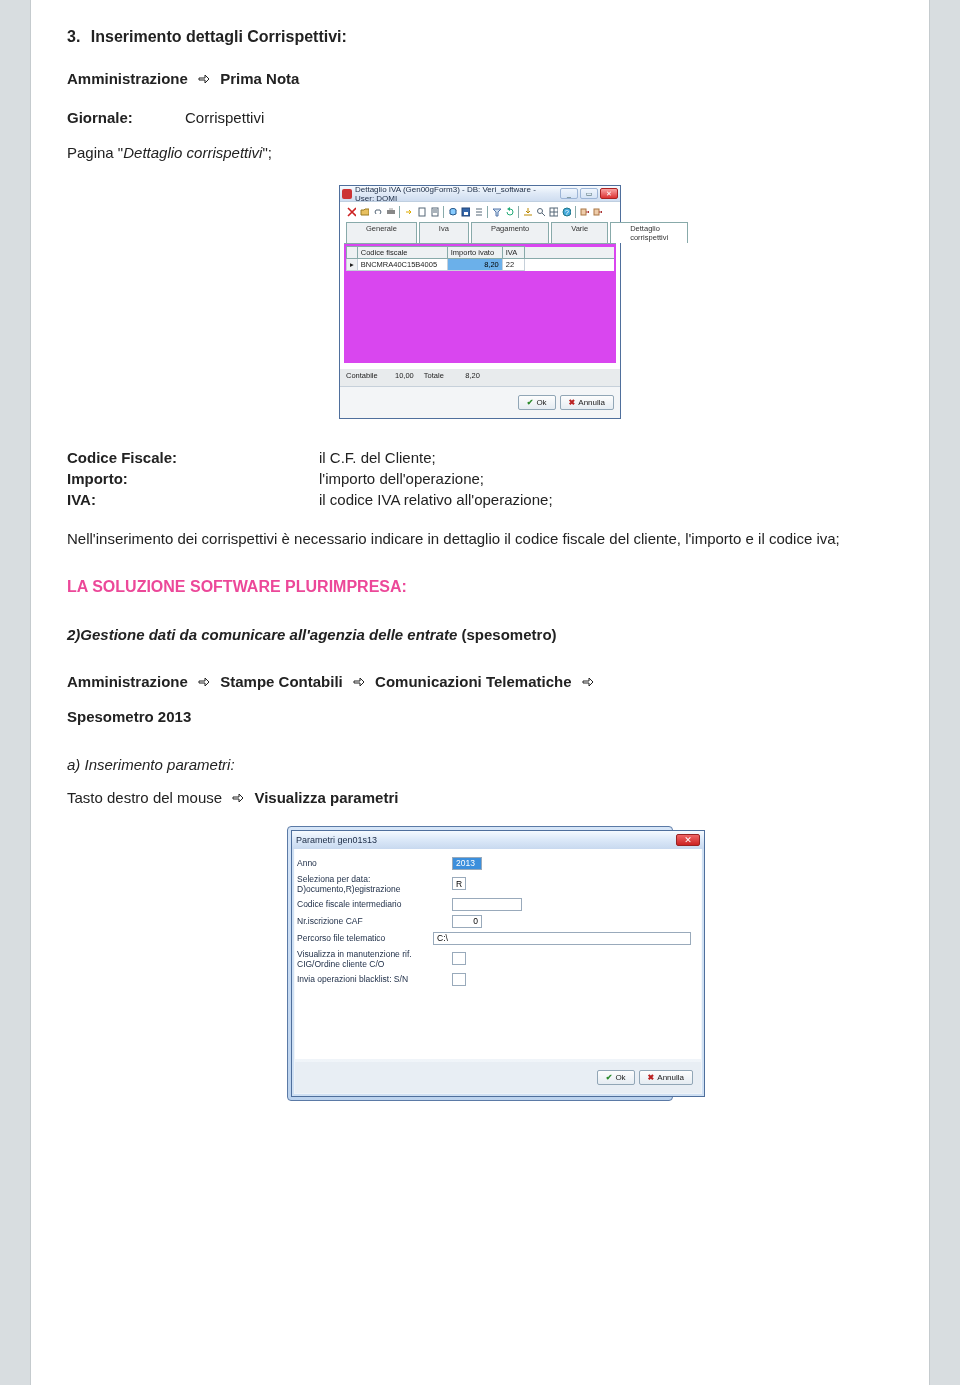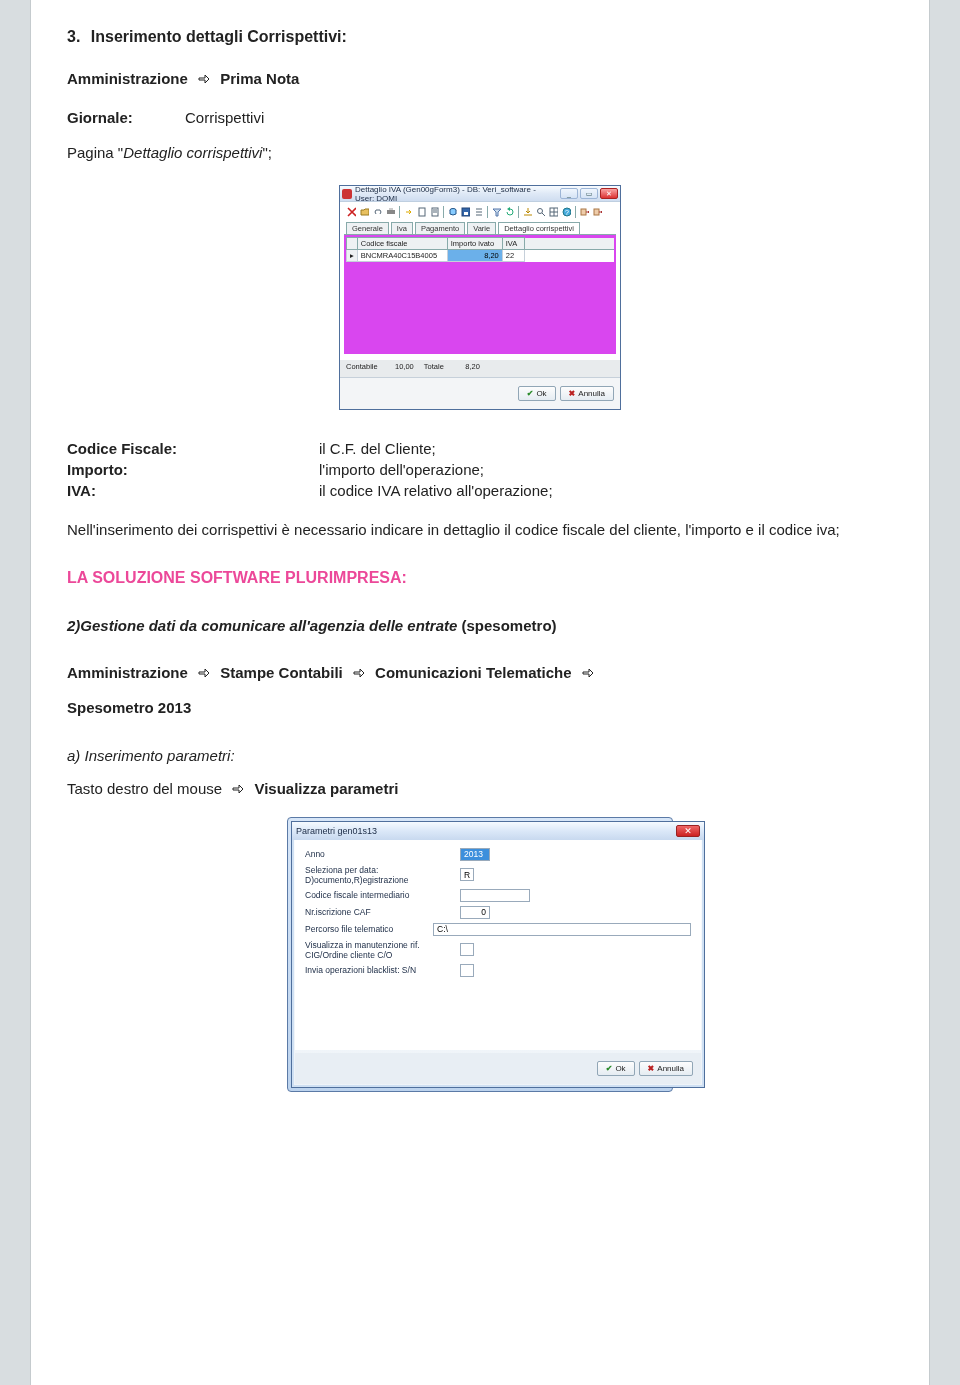--- a/index.html
+++ b/index.html
@@ -92,21 +92,21 @@
   }
   .dlg1 .tabs {
     display: flex;
     padding-left: 6px;
     gap: 2px;
     margin-top: 2px;
   }
   .dlg1 .tab {
     border: 1px solid #8aa;
     border-bottom: none;
-    padding: 1px 5px;
+    padding: 1px 19px;
     font-size: 7.5px;
     background: #eef1f3;
     color: #333;
   }
   .dlg1 .tab.active { background: #fff; }
   .dlg1 .tabbody {
     border-top: 1px solid #8aa;
     margin: 0 4px 6px 4px;
     padding: 2px 2px 0 2px;
     min-height: 120px;
@@ -228,21 +228,21 @@
   }
   .dlg2 .titlebar .title-text { flex:1; }
   .dlg2 .titlebar .closebtn {
     width: 24px; height: 12px; border-radius:2px;
     background: linear-gradient(#e66, #c22);
     color:#fff; font-size:9px;
     display:flex; align-items:center; justify-content:center;
     border:1px solid #922;
   }
   .dlg2 .form-area {
-    padding: 8px 10px 4px 10px;
+    padding: 8px 10px 4px 2px;
     font-size: 8.5px;
     background: #fff;
     margin: 0 3px 3px 3px;
     min-height: 210px;
   }
   .dlg2 .frow { display: flex; align-items:center; margin-bottom: 4px; }
   .dlg2 .frow .flabel { width: 155px; color: #1a2a44; }
   .dlg2 .frow .fval {
     flex: 1;
   }

